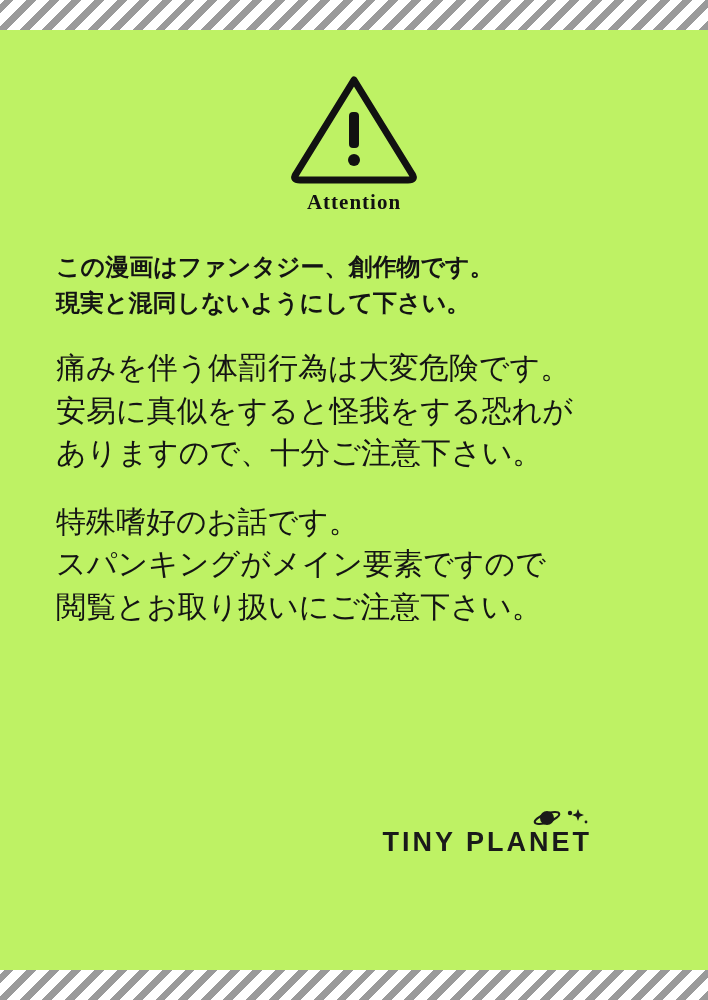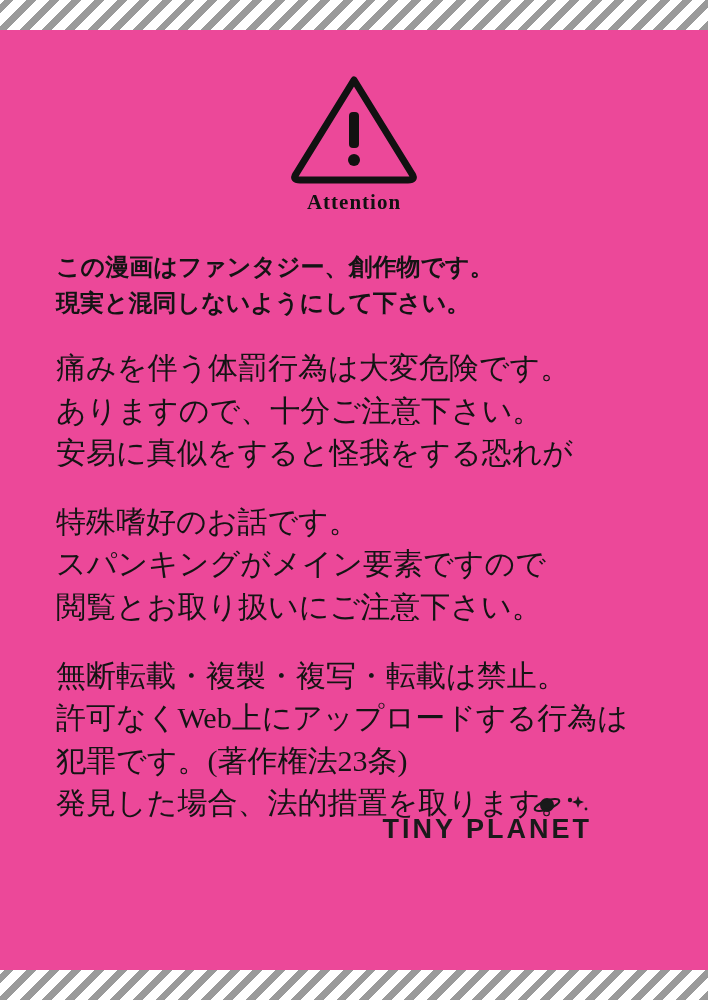--- a/index.html
+++ b/index.html
@@ -12,21 +12,21 @@
     height: 1000px;
     position: relative;
     font-family: "Liberation Serif", serif;
     color: #1a1a1a;
     overflow: hidden;
   }
 
   .page {
     position: absolute;
     inset: 0;
-    background: #ec4899;
+    background: #bef264;
   }
 
   
   .hatch {
     position: absolute;
     left: 0;
     width: 708px;
     height: 30px;
     background-image: repeating-linear-gradient(
       -45deg,
@@ -89,21 +89,21 @@
 
   .para.lead .line {
     font-weight: bold;
     font-size: 24px;
     line-height: 1.5;
   }
 
   .logo-wrap {
     position: absolute;
     right: 116px;
-    bottom: 125px;
+    bottom: 112px;
     text-align: center;
   }
 
   .logo-text {
     font-family: "Liberation Sans", sans-serif;
     font-weight: bold;
     font-size: 27px;
     letter-spacing: 3px;
     color: #1a1a1a;
   }
@@ -137,39 +137,33 @@
 
     <div class="body-text">
 
       <div class="para lead">
         <div class="line">この漫画はファンタジー、創作物です。</div>
         <div class="line">現実と混同しないようにして下さい。</div>
       </div>
 
       <div class="para">
         <div class="line">痛みを伴う体罰行為は大変危険です。</div>
+        <div class="line">安易に真似をすると怪我をする恐れが</div>
         <div class="line">ありますので、十分ご注意下さい。</div>
-        <div class="line">安易に真似をすると怪我をする恐れが</div>
       </div>
 
       <div class="para">
         <div class="line">特殊嗜好のお話です。</div>
         <div class="line">スパンキングがメイン要素ですので</div>
         <div class="line">閲覧とお取り扱いにご注意下さい。</div>
       </div>
 
       <div class="para">
       </div>
 
-      <div class="para">
-        <div class="line">無断転載・複製・複写・転載は禁止。</div>
-        <div class="line">許可なくWeb上にアップロードする行為は</div>
-        <div class="line">犯罪です。(著作権法23条)</div>
-        <div class="line">発見した場合、法的措置を取ります。</div>
-      </div>
 
     </div>
 
     <div class="logo-wrap">
       <svg class="logo-deco" viewBox="0 0 90 24">
         <circle cx="47" cy="13" r="7" fill="#1a1a1a"></circle>
         <ellipse cx="47" cy="13" rx="13" ry="4.2" fill="none" stroke="#1a1a1a" stroke-width="2" transform="rotate(-20 47 13)"></ellipse>
         <circle cx="70" cy="8" r="2.2" fill="#1a1a1a"></circle>
         <path d="M78 4 l1.6 4.2 L84 10 l-4.4 1.8 L78 16 l-1.6-4.2 L72 10 l4.4-1.8 Z" fill="#1a1a1a"></path>
         <circle cx="86" cy="17" r="1.4" fill="#1a1a1a"></circle>

